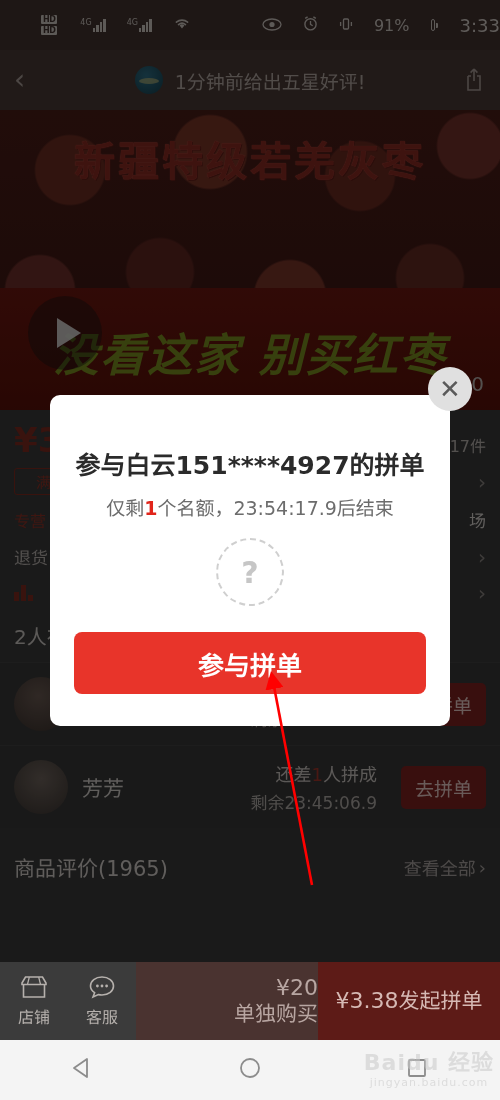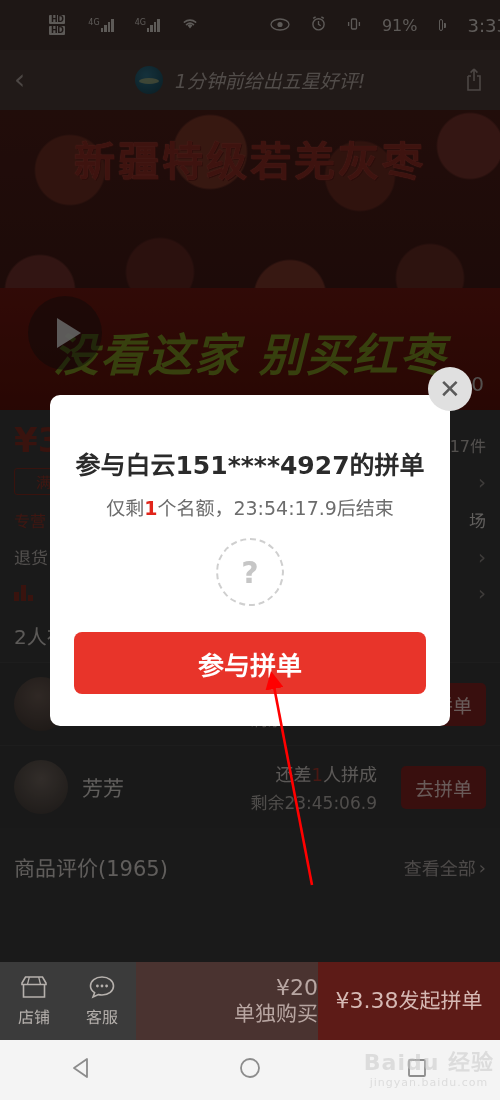--- a/index.html
+++ b/index.html
@@ -11,21 +11,21 @@
   #screen { position:relative; width:500px; height:1100px; overflow:hidden; background:#2f2f2f; }
 
   
   #page { position:absolute; inset:0 0 60px 0; overflow:hidden; background:#3a3a3a; }
   #dimmer { position:absolute; inset:0; background:rgba(0,0,0,0.55); z-index:40; pointer-events:none; }
 
   
   .statusbar{
     position:relative; height:50px; background:#43342f;
     display:flex; align-items:center; justify-content:space-between;
-    padding:0 28px; gap:21px; color:#cfc7c2; font-size:17px; z-index:5;
+    padding:0 20px; gap:21px; color:#cfc7c2; font-size:17px; z-index:5;
   }
   .sb-left-pad{ flex:1; }
   .sb-hd{ display:flex; flex-direction:column; gap:2px; margin-right:2px;}
   .hdbox{ background:#cfc7c2; color:#43342f; font-size:8px; font-weight:bold;
           line-height:9px; padding:0 2px; border-radius:1px; letter-spacing:-0.5px;}
   .sb-ico{ display:flex; align-items:flex-end; }
   .bars{ display:flex; align-items:flex-end; gap:1px; height:14px; }
   .bars i{ display:block; width:2.5px; background:#cfc7c2; }
   .bars i:nth-child(1){height:4px;} .bars i:nth-child(2){height:7px;}
   .bars i:nth-child(3){height:10px;} .bars i:nth-child(4){height:13px;}
@@ -40,21 +40,21 @@
               position:relative; padding:1px; }
   .battshell:after{ content:""; position:absolute; right:-4px; top:3px; width:2px;
                     height:5px; background:#cfc7c2; border-radius:0 1px 1px 0;}
   .battfill{ height:100%; width:91%; background:#cfc7c2; border-radius:1px;}
   .clock{ font-size:18px; color:#d4ccc7; margin-left:4px;}
 
   
   .appheader{ position:relative; height:60px; background:#4a3a35;
      display:flex; align-items:center; padding:0 14px; z-index:5; color:#b9aea9;}
   .hdr-back{ font-size:28px; line-height:1; color:#a89c97; width:36px;}
-  .hdr-center{ flex:1; display:flex; align-items:flex-start; justify-content:center; gap:12px;font-style:italic;}
+  .hdr-center{ flex:1; display:flex; align-items:flex-end; justify-content:center; gap:12px;}
   .hdr-avatar{ width:28px; height:28px; border-radius:50%;
      background:radial-gradient(circle at 40% 35%, #2f6f86, #16414f); flex:none;
      position:relative; overflow:hidden;}
   .hdr-avatar:after{content:"";position:absolute;left:4px;top:12px;width:20px;height:6px;
      border-radius:50%;background:#c9c27a;opacity:.6;}
   .hdr-title{ font-size:19px; color:#b3a8a3; white-space:nowrap;}
   .hdr-share{ width:36px; display:flex; justify-content:flex-end;}
 
   
   .hero{ position:relative; height:300px; overflow:hidden;

